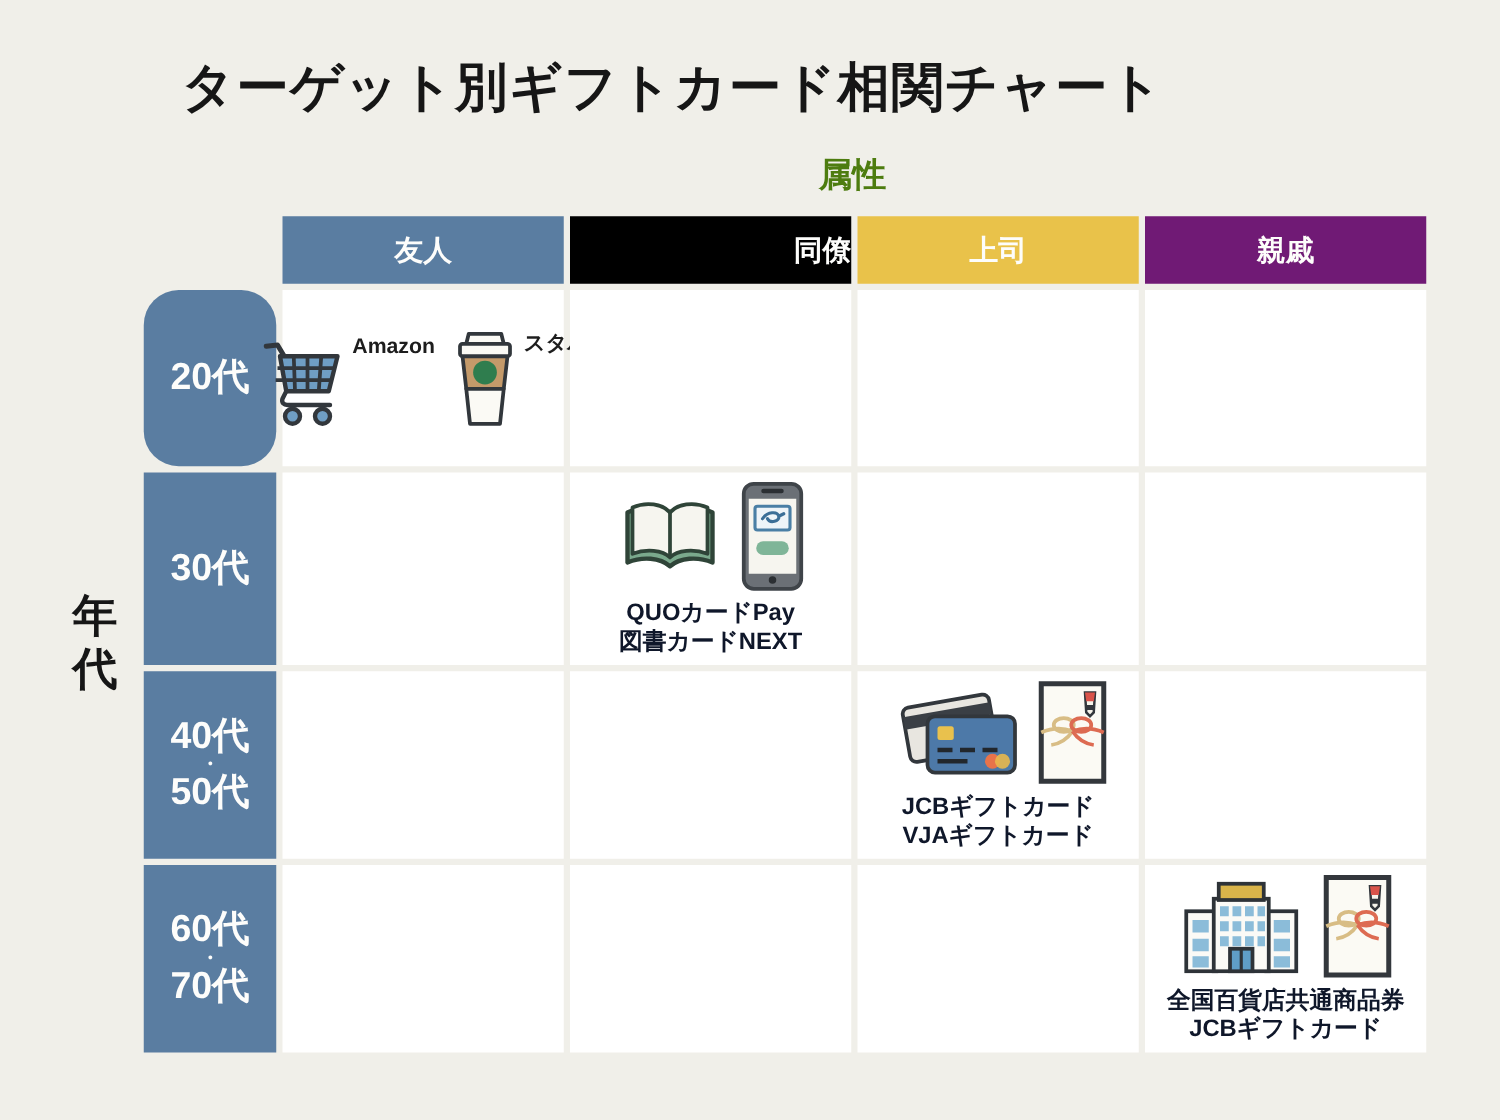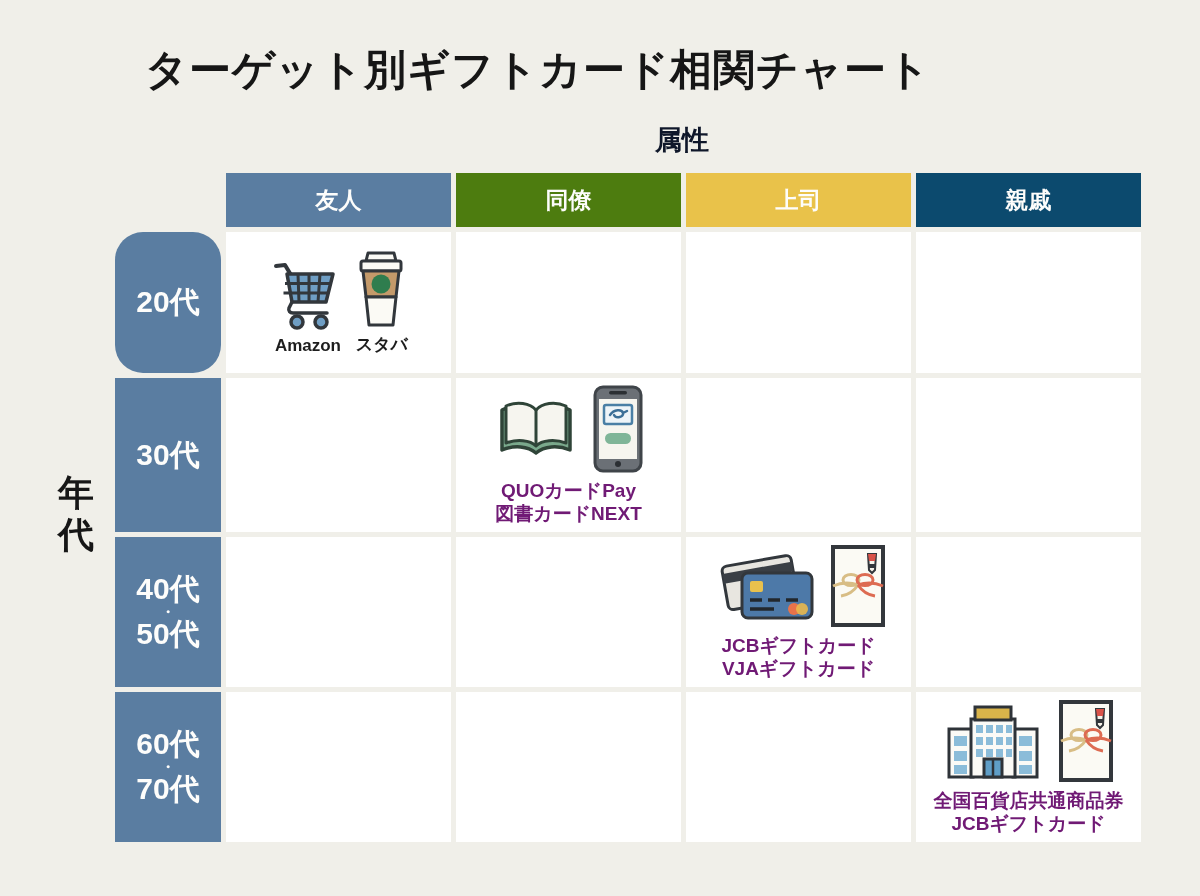--- a/index.html
+++ b/index.html
@@ -24,21 +24,21 @@
     font-weight: 800;
     letter-spacing: 1px;
     color: #161616;
   }
   .col-axis-label {
     position: absolute;
     top: 122px; left: 223px; width: 918px;
     text-align: center;
     font-size: 27px;
     font-weight: 800;
-    color: #0f172a;
+    color: #4d7c0f;
   }
   .row-axis-label {
     position: absolute;
     top: 472px; left: 52px; width: 48px;
     display: flex;
     flex-direction: column;
     align-items: center;
     font-size: 36px;
     font-weight: 800;
     line-height: 1.18;
@@ -72,41 +72,41 @@
   .cell-filled {
     display: flex; flex-direction: column;
     align-items: center; justify-content: center;
     gap: 6px;
   }
   .items-row {
     display: flex; align-items: flex-end; justify-content: center;
     gap: 13px;
   }
   .item {
-    display: flex; flex-direction: column;
-    align-items: flex-end;
+    display: flex; flex-direction: row;
+    align-items: flex-start;
     gap: 4px;
   }
   .item-label {
     font-size: 17px;
     font-weight: 700;
     color: #1d1d1d;
     white-space: nowrap;
   }
   .icons-row {
     display: flex; align-items: center; justify-content: center;
     gap: 14px;
   }
   .cell-lines {
     display: flex; flex-direction: column;
     align-items: center;
     font-size: 19px;
     font-weight: 700;
     line-height: 1.22;
-    color: #701a75;
+    color: #0f172a;
     white-space: nowrap;
   }
   .icon { display: inline-flex; line-height: 0; }
 </style>
 </head>
 <body>
 
 <div class="canvas">
 
   <div class="title">ターゲット別ギフトカード相関チャート</div>
@@ -117,27 +117,27 @@
     <span>年</span>
     <span>代</span>
   </div>
 
   <div class="matrix">
 
     <div class="corner"></div>
     <div class="col-head" style="background-color: rgb(90, 125, 161);">
       <span>友人</span>
     </div>
-    <div class="col-head" style="background-color: #4d7c0f;">
+    <div class="col-head" style="background-color: #000000; justify-content: flex-end;">
       <span>同僚</span>
     </div>
     <div class="col-head" style="background-color: rgb(233, 194, 74);">
       <span>上司</span>
     </div>
-    <div class="col-head" style="background-color: #0c4a6e;">
+    <div class="col-head" style="background-color: #701a75;">
       <span>親戚</span>
     </div>
 
     <div class="row-head" style="background-color: rgb(90, 125, 161); border-radius: 28px;">
       <span>20代</span>
     </div>
     <div class="cell cell-filled">
       <div class="items-row">
         <div class="item">
           <span class="icon">

